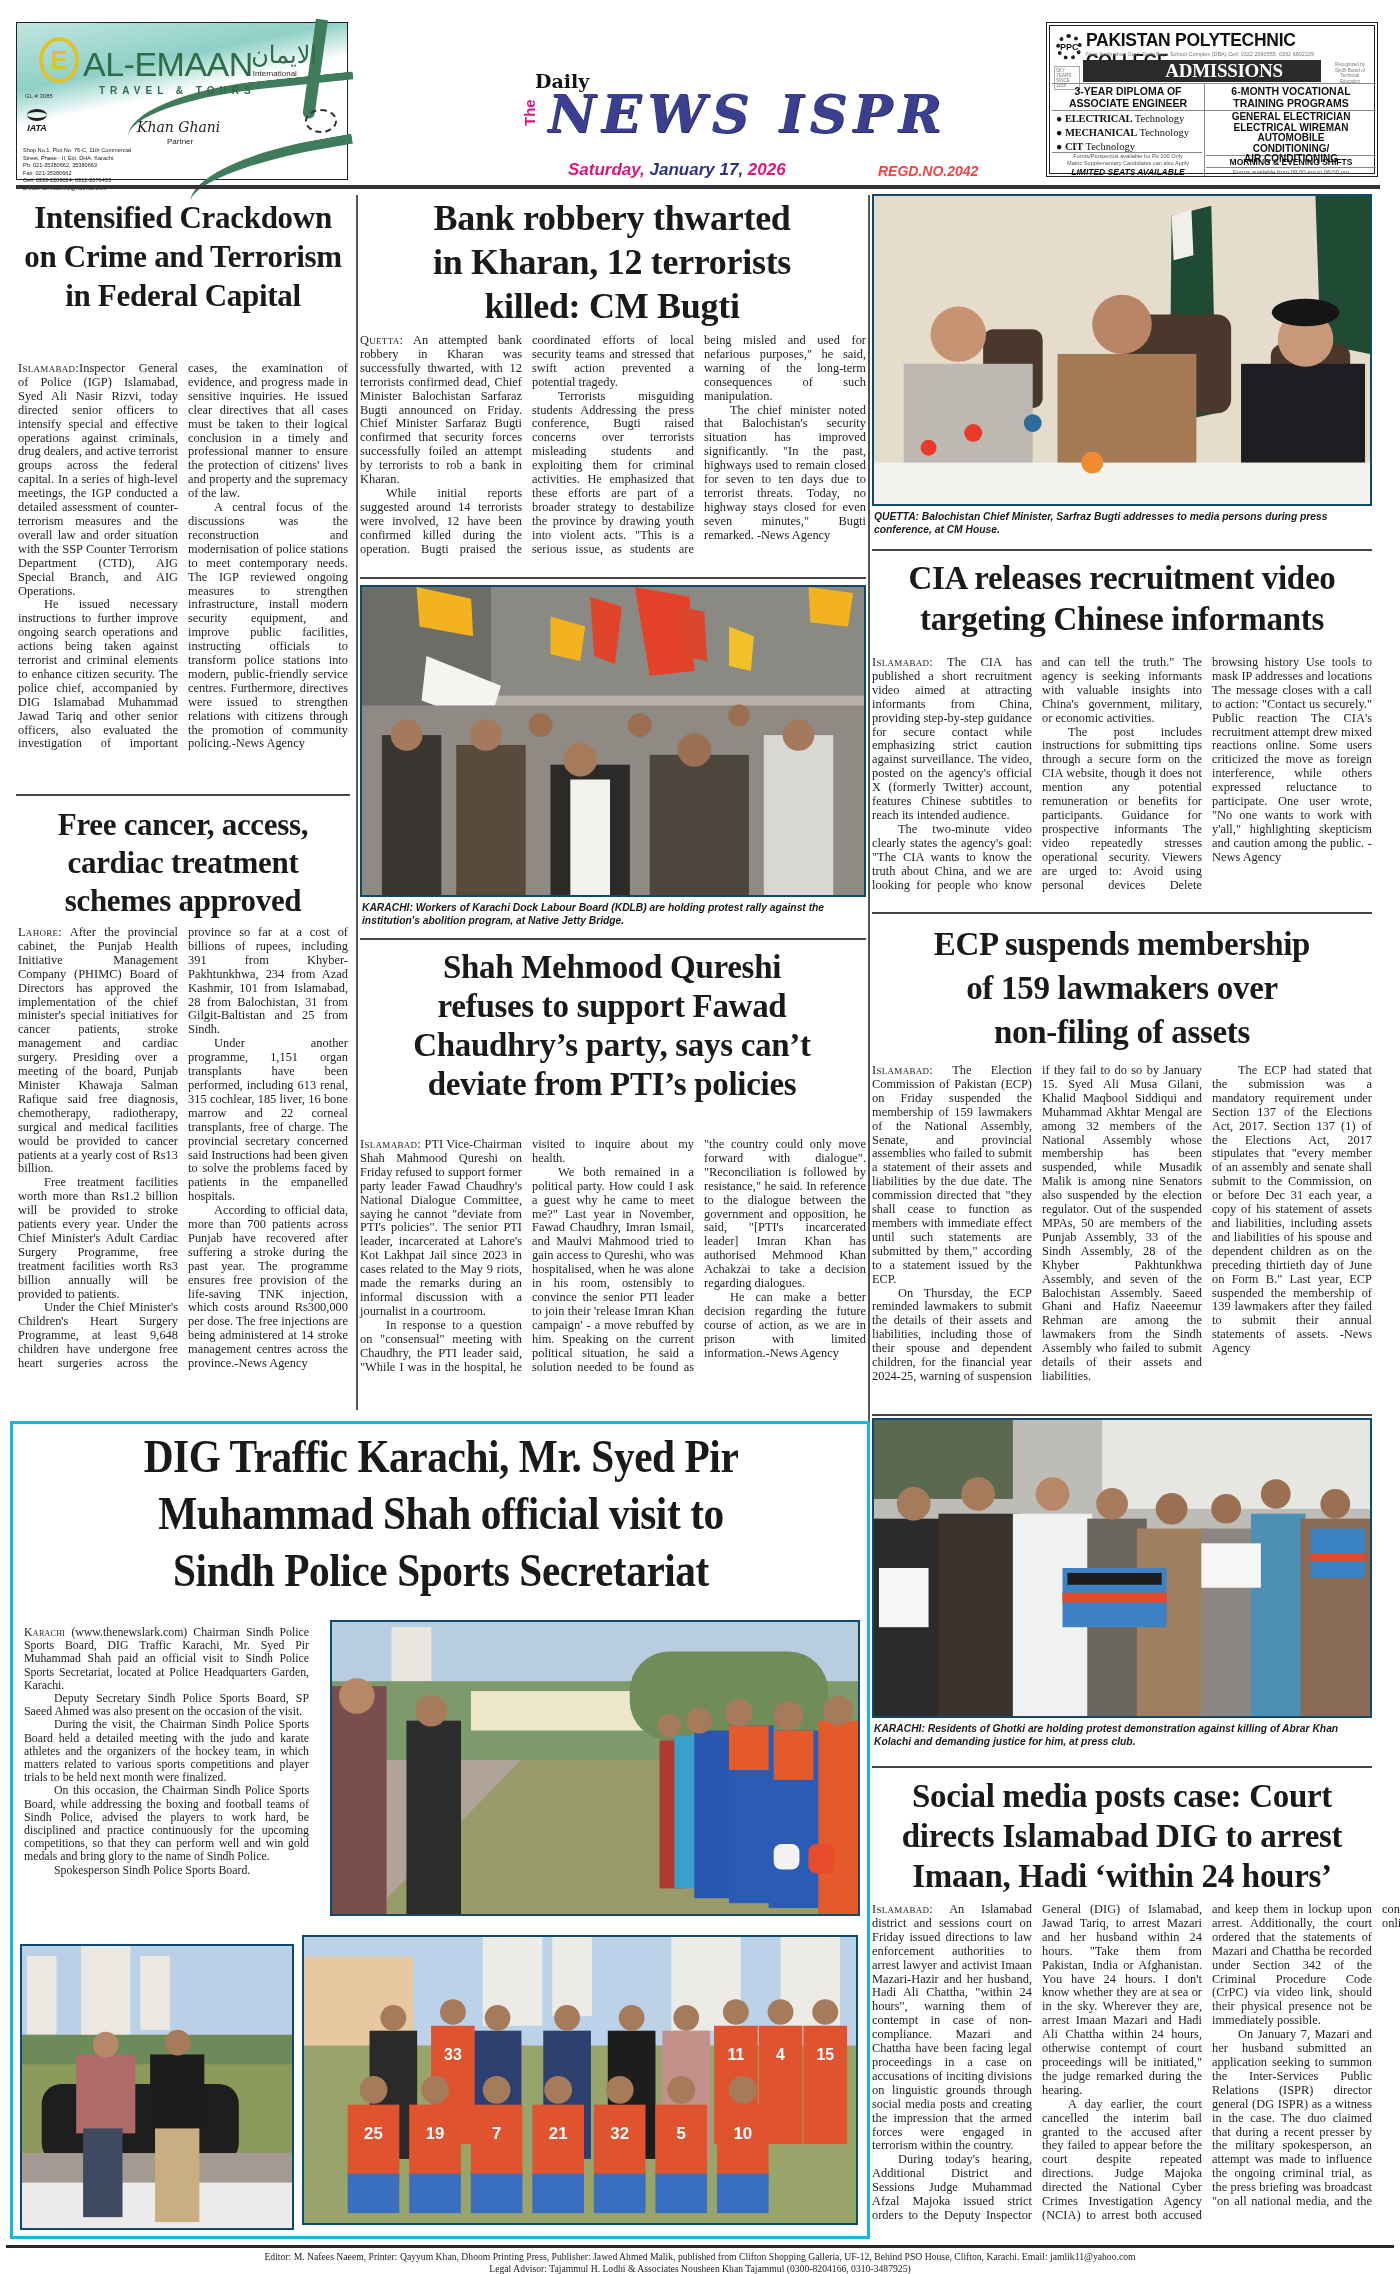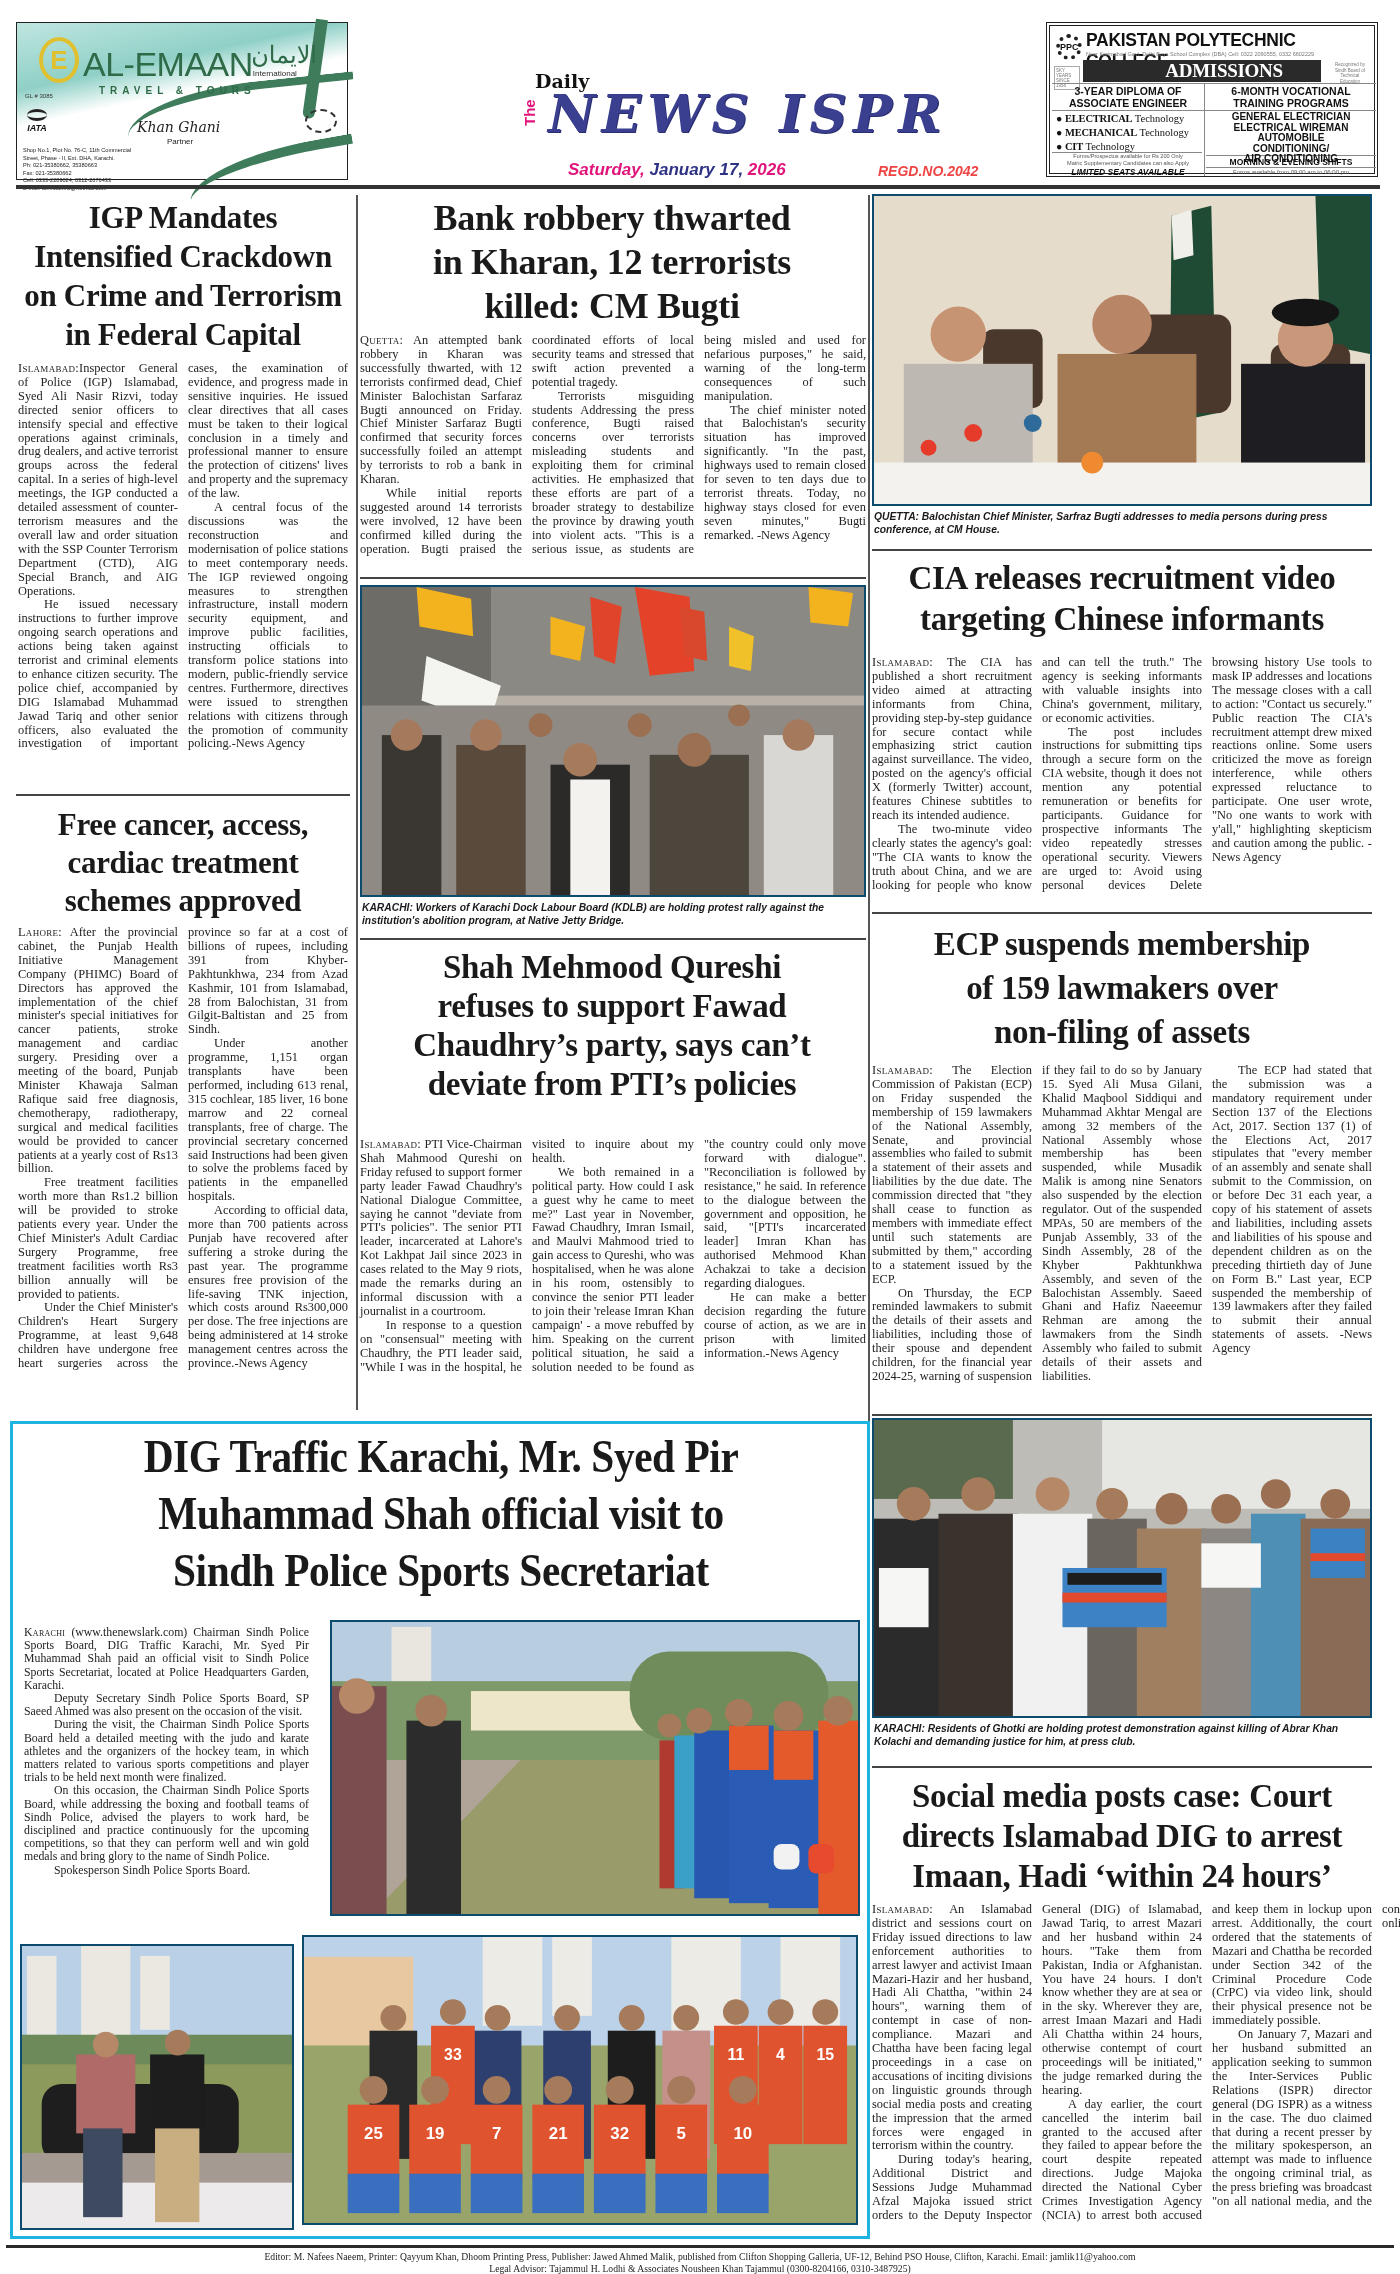--- a/index.html
+++ b/index.html
@@ -153,21 +153,20 @@
       <div>Matric Supplementary Candidates can also Apply</div>
     </div>
   <div class="limited">LIMITED SEATS AVAILABLE</div>
   <div class="shifts">MORNING &amp; EVENING SHIFTS</div>
   <div class="forms2">Forms available from 09:00 am to 06:00 pm</div>
 </div>
 
 <div class="rule" style="left:16px; top:185px; width:1364px; height:4px; background:#333;"></div>
 
 <div class="hl" style="left:18px; top:198px; width:330px; font-size:31px; line-height:39px;">
-  <span>IGP Mandates</span>
     <span>Intensified Crackdown</span>
     <span>on Crime and Terrorism</span>
     <span>in Federal Capital</span>
 </div>
 <div class="cols" style="left:18px; top:362px; width:330px; height:425px; column-count:2;">
   <p><span class="dateline">Islamabad:</span><span>Inspector General of Police (IGP) Islamabad, Syed Ali Nasir Rizvi, today directed senior officers to intensify special and effective operations against criminals, drug dealers, and active terrorist groups across the federal capital. In a series of high-level meetings, the IGP conducted a detailed assessment of counter-terrorism measures and the overall law and order situation with the SSP Counter Terrorism Department (CTD), AIG Special Branch, and AIG Operations.</span></p>
   <p>He issued necessary instructions to further improve ongoing search operations and actions being taken against terrorist and criminal elements to enhance citizen security. The police chief, accompanied by DIG Islamabad Muhammad Jawad Tariq and other senior officers, also evaluated the investigation of important cases, the examination of evidence, and progress made in sensitive inquiries. He issued clear directives that all cases must be taken to their logical conclusion in a timely and professional manner to ensure the protection of citizens' lives and property and the supremacy of the law.</p>
   <p>A central focus of the discussions was the reconstruction and modernisation of police stations to meet contemporary needs. The IGP reviewed ongoing measures to strengthen infrastructure, install modern security equipment, and improve public facilities, instructing officials to transform police stations into modern, public-friendly service centres. Furthermore, directives were issued to strengthen relations with citizens through the promotion of community policing.-News Agency</p>
 </div>
 

